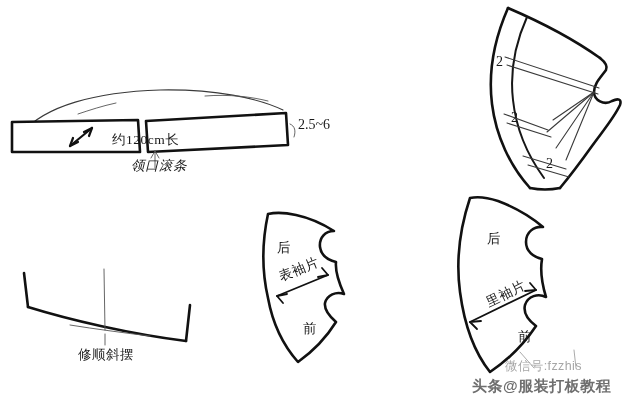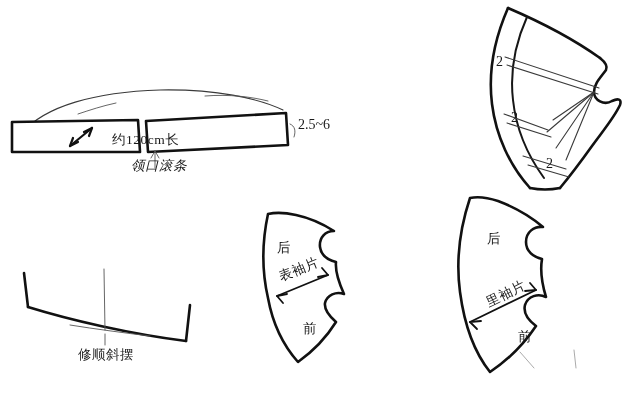--- a/index.html
+++ b/index.html
@@ -240,15 +240,17 @@
   <div class="lbl cn" style="left:277px; top:271px; transform:rotate(-22deg); transform-origin:left top;">表袖片</div>
 
   <div class="lbl cn" style="left:303px; top:322px;">前</div>
 
   <div class="lbl cn" style="left:487px; top:232px;">后</div>
 
   <div class="lbl cn" style="left:484px; top:297px; transform:rotate(-26deg); transform-origin:left top;">里袖片</div>
 
   <div class="lbl cn" style="left:518px; top:330px;">前</div>
 
-
+  <div class="wm wm-top" style="left:505px; top:358px;">微信号:fzzhis</div>
+
+  <div class="wm wm-bot" style="left:472px; top:377px;">头条@服装打板教程</div>
 
 </div>
 
 </body></html>

